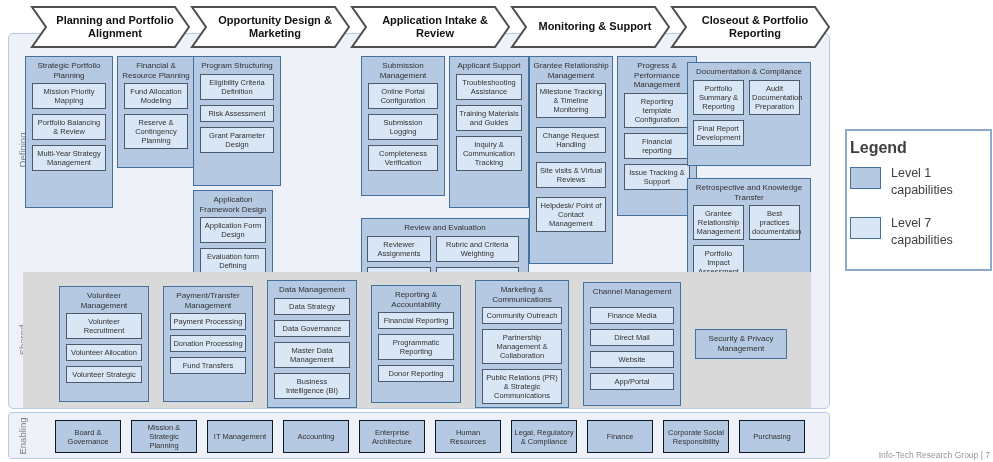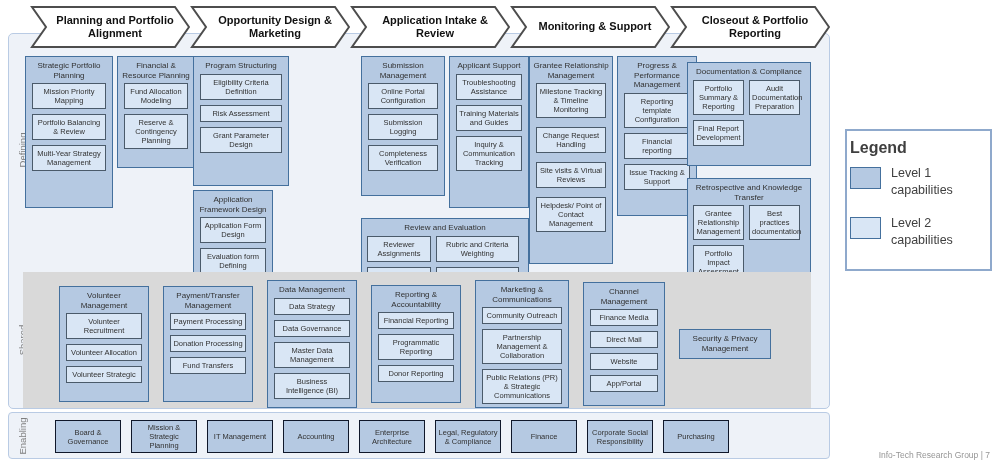--- a/index.html
+++ b/index.html
@@ -36,21 +36,21 @@
   .kids{display:flex;flex-direction:column;gap:5px;padding:0 6px;}
   .cap{background:#d9e6f5;border:1px solid #4a5a6a;font-size:7.5px;line-height:1.2;color:#313131;
     text-align:center;padding:3px 2px;}
   .grp.two .kids{flex-direction:row;flex-wrap:wrap;gap:5px;padding:0 5px;align-items:flex-start;}
   .grp.two .cap{width:calc(50% - 5px);}
   .grp.solo{justify-content:center;}
   .grp.solo .grp-title{padding:2px 4px;}
 
   .c1 .g0{width:88px;min-height:152px;}
   .c1 .g1{width:78px;min-height:112px;}
-  .c2 .g0{width:96px;min-height:130px;}
+  .c2 .g0{width:88px;min-height:130px;}
   .c2 .g1{width:80px;min-height:124px;}
   .c2 .g2{width:134px;min-height:58px;margin-left:16px;margin-top:7px;}
   .c3 .g0{width:84px;min-height:140px;}
   .c3 .g1{width:80px;min-height:152px;}
   .c3 .g2{width:168px;min-height:72px;margin-top:6px;}
   .c3 .g2 .cap:nth-child(odd){width:41%;}
   .c3 .g2 .cap:nth-child(even){width:53%;}
   .c4 .g0{width:84px;min-height:208px;}
   .c4 .g0 .kids{gap:9px;}
   .c4 .g1{width:80px;min-height:160px;}
@@ -58,21 +58,21 @@
   .c5 .g1{width:124px;min-height:96px;margin-top:8px;}
 
   
   .shared-band{position:absolute;left:14px;top:238px;width:788px;height:136px;background:#d9d9d9;
     display:flex;gap:14px;align-items:center;padding:8px 0 0 36px;}
   .shared-band .g0{width:90px;min-height:116px;}
   .shared-band .g1{width:90px;min-height:116px;}
   .shared-band .g2{width:90px;min-height:128px;}
   .shared-band .g3{width:90px;min-height:118px;}
   .shared-band .g4{width:94px;min-height:128px;}
-  .shared-band .g5{width:82px;min-height:124px;}
+  .shared-band .g5{width:98px;min-height:124px;gap:7px;}
   .shared-band .g6{width:92px;min-height:30px;}
 
   
   .en-items{position:absolute;left:46px;top:7px;display:flex;gap:10px;}
   .en-item{width:66px;min-height:33px;background:#b5c9e2;border:1px solid #0f172a;display:flex;
     align-items:center;justify-content:center;text-align:center;font-size:7.5px;line-height:1.2;
     color:#313131;padding:2px;}
 
   
   .legend{position:absolute;left:845px;top:129px;width:147px;height:142px;background:#fff;
@@ -292,33 +292,34 @@
   </div>
 
   <div class="enab-panel">
     <div class="vlabel" style="left:-26px;top:17px;">Enabling</div>
     <div class="en-items">
         <div class="en-item">Board &amp; Governance</div>
         <div class="en-item">Mission &amp; Strategic Planning</div>
         <div class="en-item">IT Management</div>
         <div class="en-item">Accounting</div>
         <div class="en-item">Enterprise Architecture</div>
+        <div class="en-item">Human Resources</div>
         <div class="en-item">Legal, Regulatory &amp; Compliance</div>
         <div class="en-item">Finance</div>
         <div class="en-item">Corporate Social Responsibility</div>
         <div class="en-item">Purchasing</div>
       </div>
   </div>
 
   <div class="legend">
     <div class="legend-title">Legend</div>
     <div class="legend-item">
       <div class="swatch l1"></div>
       <div class="legend-label">Level 1 capabilities</div>
     </div>
     <div class="legend-item">
       <div class="swatch l2"></div>
-      <div class="legend-label">Level 2 capabilities</div>
+      <div class="legend-label">Level 7 capabilities</div>
     </div>
   </div>
 
   <div class="footer">Info-Tech Research Group | 7</div>
 </div>
 
 </body></html>

